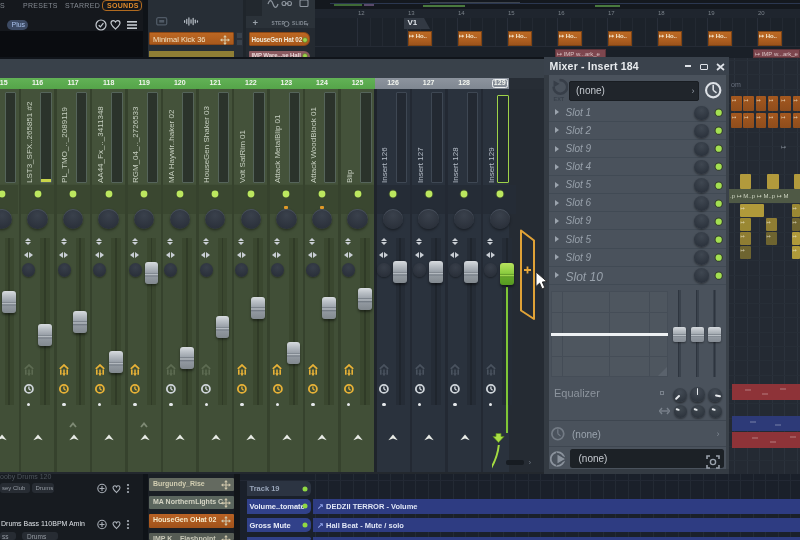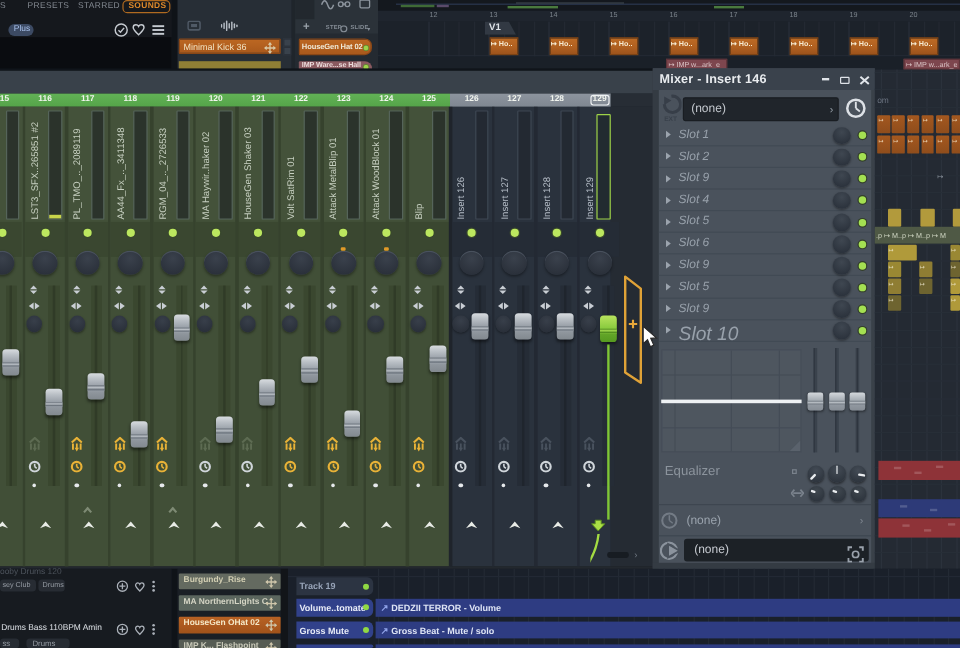--- a/index.html
+++ b/index.html
@@ -685,21 +685,21 @@
     <path d="M6.8 14 C6 22 3.5 30 -2 39" fill="none" stroke="#a4dc42" stroke-width="2"></path>
   </svg>
 <div class="" style="position:absolute;left:506px;top:460px;width:18px;height:4.5px;background:#171c22;border-radius:2px;"></div>
 <div style="position:absolute;left:528.5px;top:457.5px;font-size:8px;color:#6c747e;white-space:nowrap;">›</div>
 <svg class="ab" style="left:517px;top:227px" width="21" height="96" viewBox="0 0 21 96">
     <path d="M4 3.5 L17 13.5 L17 92 L4 83.5 Z" fill="none" stroke="#e0a237" stroke-width="2" stroke-linejoin="round"></path>
     <path d="M7 43 L14 43 M10.5 39.5 L10.5 46.5" stroke="#e8a83a" stroke-width="1.8"></path>
   </svg>
 <div class="" style="position:absolute;left:543.5px;top:56.5px;width:185.79999999999995px;height:417px;background:#4a525c;"></div>
 <div class="" style="position:absolute;left:543.5px;top:56.5px;width:185.79999999999995px;height:18.5px;background:#3a424c;"></div>
-<div style="position:absolute;left:549.5px;top:60px;font-size:10.5px;color:#e9ecef;white-space:nowrap;font-weight:bold;letter-spacing:.2px">Mixer - Insert 146</div>
+<div style="position:absolute;left:549.5px;top:60px;font-size:10.5px;color:#e9ecef;white-space:nowrap;font-weight:bold;letter-spacing:.2px">Mixer - Insert 184</div>
 <div class="" style="position:absolute;left:685.3px;top:64.6px;width:5.4px;height:2.1px;background:#dfe3e8;"></div>
 <div class="" style="position:absolute;left:700px;top:64px;width:7.6px;height:5.6px;background:transparent;border:1.6px solid #dfe3e8;border-radius:1px;"></div>
 <svg class="ab" style="left:715.8px;top:63.2px" width="9" height="8" viewBox="0 0 9 8">
     <path d="M1 1 L8 7 M8 1 L1 7" stroke="#dfe3e8" stroke-width="1.7"></path>
   </svg>
 <div class="" style="position:absolute;left:543.5px;top:75px;width:5.5px;height:398.5px;background:#343b43;"></div>
 <div class="" style="position:absolute;left:726.3px;top:75px;width:3px;height:398.5px;background:#3a4149;"></div>
 <div class="" style="position:absolute;left:543.5px;top:468.5px;width:185.79999999999995px;height:5px;background:#343b43;"></div>
 <svg class="ab" style="left:551px;top:78px" width="17" height="24" viewBox="0 0 17 24">
     <path d="M8.5 2.2 A6.8 6.8 0 1 1 2.6 8.8" fill="none" stroke="#373e48" stroke-width="2.6"></path>
@@ -781,21 +781,21 @@
 <div class="" style="position:absolute;left:549.0px;top:248.60000000000002px;width:177.29999999999995px;height:18.1px;background:transparent;border-bottom:1px solid #414a54;"></div>
 <div class="ab" style="left:554.5px;top:254.15000000000003px;width:0;height:0;border-top:3.5px solid transparent;border-bottom:3.5px solid transparent;border-left:4.5px solid #9ba3ad;"></div>
 <div style="position:absolute;left:565.5px;top:251.65000000000003px;font-size:10px;color:#98a1ab;white-space:nowrap;font-style:italic">Slot 9</div>
 <div class="ab" style="left:694.2px;top:250.35000000000002px;width:14.6px;height:14.6px;border-radius:50%;background:radial-gradient(circle at 50% 30%,#3f4751,#2c333d 75%);box-shadow:0 1px 2px rgba(0,0,0,.4);"></div>
 <svg class="ab" style="left:713.5999999999999px;top:252.95000000000005px" width="9.4" height="9.4" viewBox="0 0 10 10">
     <circle cx="5" cy="5" r="4.4" fill="#333f2a"></circle>
     <circle cx="5" cy="5" r="3.3" fill="#a4e052"></circle>
   </svg>
 <div class="" style="position:absolute;left:549.0px;top:266.7px;width:177.29999999999995px;height:18.1px;background:transparent;border-bottom:1px solid #414a54;"></div>
 <div class="ab" style="left:554.5px;top:272.25px;width:0;height:0;border-top:3.5px solid transparent;border-bottom:3.5px solid transparent;border-left:4.5px solid #9ba3ad;"></div>
-<div style="position:absolute;left:565.5px;top:269.75px;font-size:16px;color:#98a1ab;white-space:nowrap;font-style:italic">Slot 10</div>
+<div style="position:absolute;left:565.5px;top:269.75px;font-size:12px;color:#98a1ab;white-space:nowrap;font-style:italic">Slot 10</div>
 <div class="ab" style="left:694.2px;top:268.45px;width:14.6px;height:14.6px;border-radius:50%;background:radial-gradient(circle at 50% 30%,#3f4751,#2c333d 75%);box-shadow:0 1px 2px rgba(0,0,0,.4);"></div>
 <svg class="ab" style="left:713.5999999999999px;top:271.05px" width="9.4" height="9.4" viewBox="0 0 10 10">
     <circle cx="5" cy="5" r="4.4" fill="#333f2a"></circle>
     <circle cx="5" cy="5" r="3.3" fill="#a4e052"></circle>
   </svg>
 <div class="" style="position:absolute;left:550.5px;top:291px;width:117px;height:85.5px;background:#4e565f;border:1px solid #454d57;"></div>
 <div class="" style="position:absolute;left:561.5px;top:292px;width:1px;height:83.5px;background:#444c56;"></div>
 <div class="" style="position:absolute;left:609px;top:292px;width:1px;height:83.5px;background:#444c56;"></div>
 <div class="" style="position:absolute;left:649px;top:292px;width:1px;height:83.5px;background:#444c56;"></div>
 <div class="" style="position:absolute;left:551.5px;top:312px;width:115px;height:1px;background:#454d57;"></div>
@@ -1062,18 +1062,18 @@
     <circle cx="3" cy="3" r="2.5" fill="#90d843"></circle>
   </svg>
 <div class="" style="position:absolute;left:246.5px;top:536.5px;width:64px;height:3.5px;background:#31418a;border-radius:0 5px 5px 0;"></div>
 <div style="position:absolute;left:249.5px;top:539.5px;font-size:7.5px;color:#e8ecf8;white-space:nowrap;font-weight:bold">Gross Mix</div>
 
 <div class="" style="position:absolute;left:313px;top:498.5px;width:487px;height:15px;background:#2e3c82;"></div>
 <div style="position:absolute;left:317px;top:501.5px;font-size:8px;color:#8fa2e8;white-space:nowrap;font-weight:bold">↗</div>
 <div style="position:absolute;left:326px;top:501.5px;font-size:7.5px;color:#dfe5f5;white-space:nowrap;font-weight:bold">DEDZII TERROR - Volume</div>
 <div class="" style="position:absolute;left:313px;top:517.5px;width:487px;height:14.5px;background:#2e3c82;"></div>
 <div style="position:absolute;left:317px;top:520.5px;font-size:8px;color:#8fa2e8;white-space:nowrap;font-weight:bold">↗</div>
-<div style="position:absolute;left:326px;top:520.5px;font-size:7.5px;color:#dfe5f5;white-space:nowrap;font-weight:bold">Gross Beat - Mute / solo</div>
+<div style="position:absolute;left:326px;top:520.5px;font-size:7.5px;color:#dfe5f5;white-space:nowrap;font-weight:bold">Hall Beat - Mute / solo</div>
 <div class="" style="position:absolute;left:313px;top:536.5px;width:487px;height:3.5px;background:#2e3c82;"></div>
 <div style="position:absolute;left:317px;top:539.5px;font-size:8px;color:#8fa2e8;white-space:nowrap;font-weight:bold">↗</div>
 <div style="position:absolute;left:326px;top:539.5px;font-size:7.5px;color:#dfe5f5;white-space:nowrap;font-weight:bold">Gross Beat - Mix level</div>
 <svg class="ab" style="left:535px;top:271px" width="14" height="20" viewBox="0 0 14 20">
     <path d="M1 1 L1 15.5 L4.6 12.2 L7 18 L9.8 16.6 L7.3 11 L12 10.6 Z" fill="#ffffff" stroke="#2a2a2a" stroke-width="1"></path>
   </svg>
 </body></html>

